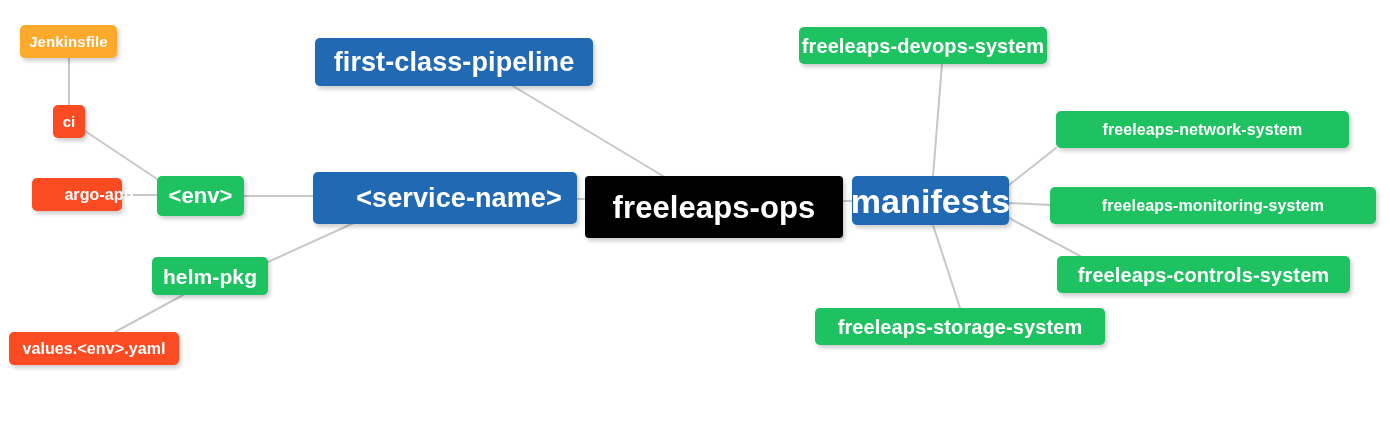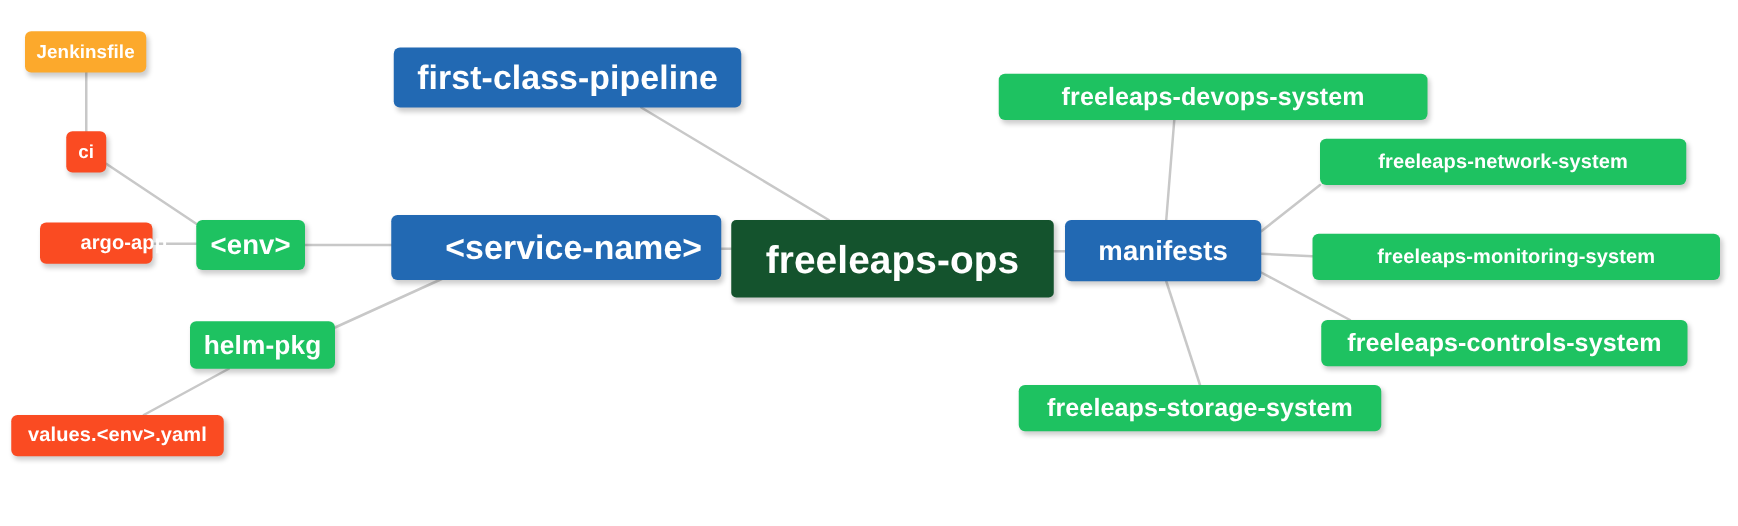--- a/index.html
+++ b/index.html
@@ -39,21 +39,21 @@
     justify-content: center;
     color: #ffffff;
     white-space: nowrap;
     border-radius: 5px;
     box-shadow: 2px 3px 4px rgba(0,0,0,0.20);
     line-height: 1;
     letter-spacing: 0.1px;
     z-index: 2;
   }
   .node-root {
-    background: #14532d;
+    background: #000000;
     border-radius: 4px;
   }
   .node-blue   { background: #2269b3; }
   .node-green  { background: #1ec261; }
   .node-orange { background: #fca92c; }
   .node-red    { background: #fa4b22; }
 </style>
 </head>
 <body>
 
@@ -97,24 +97,24 @@
       </div>
       <div class="node node-blue" style="left: 315px; top: 38px; width: 278px; height: 48px; font-size: 27px;">
         <span>first-class-pipeline</span>
       </div>
       <div class="node node-blue" style="left: 313px; top: 172px; width: 264px; height: 52px; font-size: 27px; padding-left: 28px;">
         <span>&lt;service-name&gt;</span>
       </div>
       <div class="node node-root" style="left: 585px; top: 176px; width: 258px; height: 62px; font-size: 31px;">
         <span>freeleaps-ops</span>
       </div>
-      <div class="node node-blue" style="left: 852px; top: 176px; width: 157px; height: 49px; font-size: 22px;">
+      <div class="node node-blue" style="left: 852px; top: 176px; width: 157px; height: 49px; font-size: 34px;">
         <span>manifests</span>
       </div>
-      <div class="node node-green" style="left: 799px; top: 27px; width: 343px; height: 37px; font-size: 20px; margin-top: 32px;">
+      <div class="node node-green" style="left: 799px; top: 27px; width: 248px; height: 37px; font-size: 20px;">
         <span>freeleaps-devops-system</span>
       </div>
       <div class="node node-green" style="left: 1056px; top: 111px; width: 293px; height: 37px; font-size: 16px;">
         <span>freeleaps-network-system</span>
       </div>
       <div class="node node-green" style="left: 1050px; top: 187px; width: 326px; height: 37px; font-size: 16px;">
         <span>freeleaps-monitoring-system</span>
       </div>
       <div class="node node-green" style="left: 1057px; top: 256px; width: 293px; height: 37px; font-size: 20px;">
         <span>freeleaps-controls-system</span>

